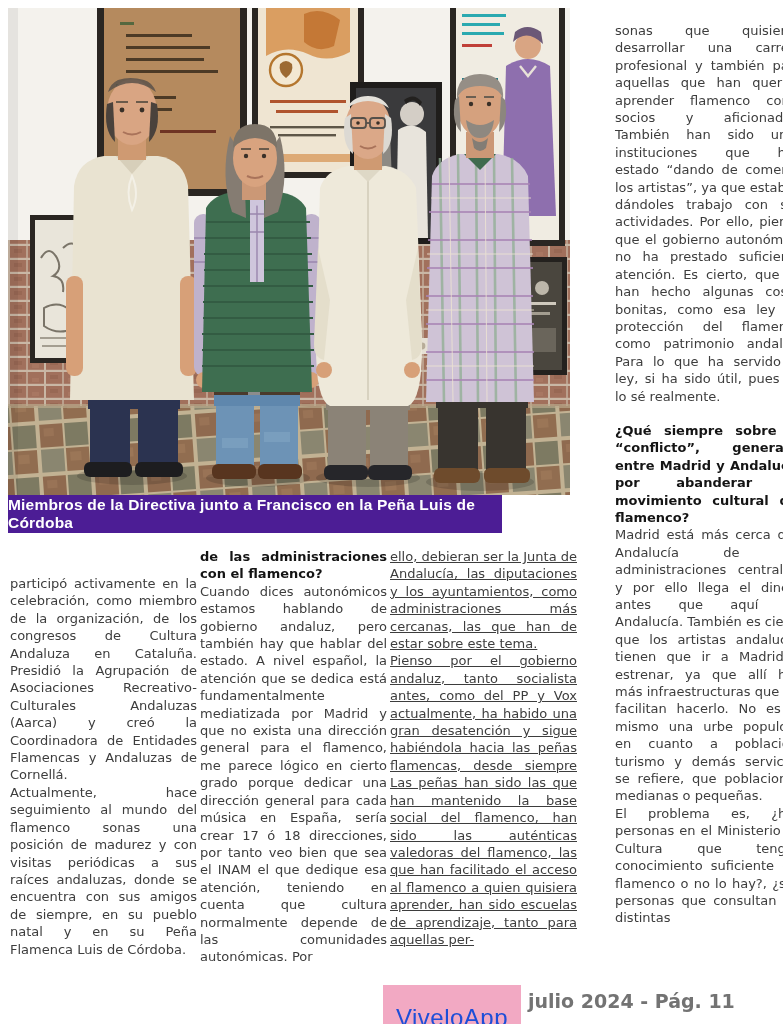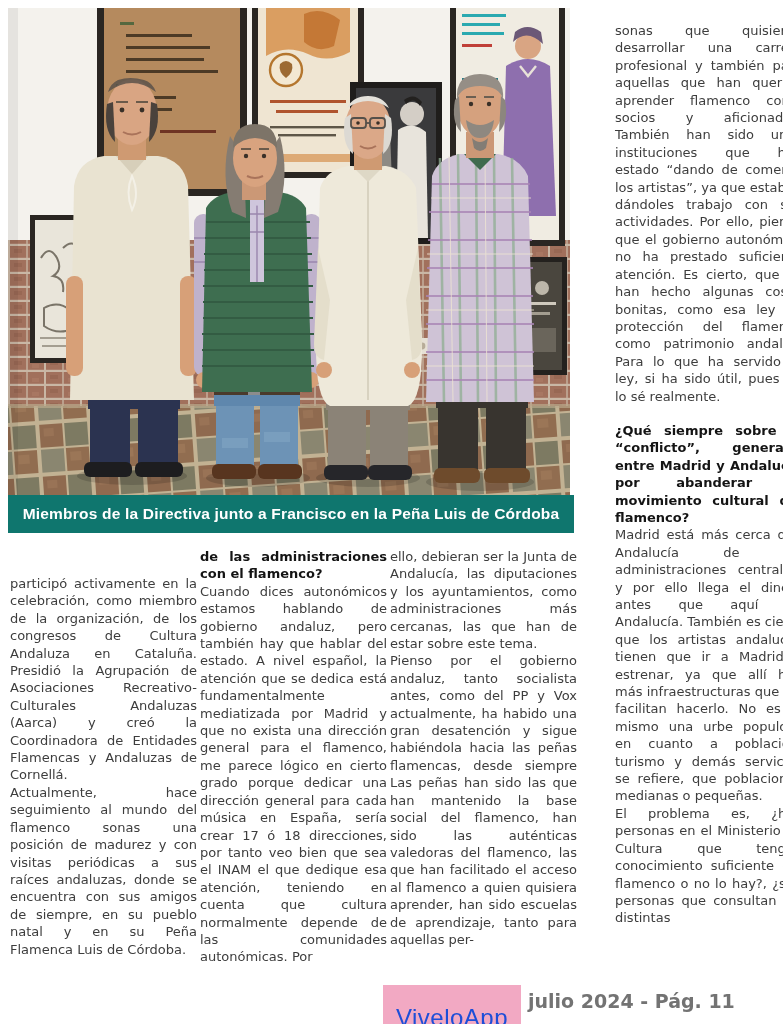--- a/index.html
+++ b/index.html
@@ -1,30 +1,30 @@
 <!DOCTYPE html>
 <html><head>
 <meta charset="utf-8">
 <style>
   html,body{margin:0;padding:0;background:#ffffff;}
   .page{position:relative;width:783px;height:1024px;background:#ffffff;overflow:hidden;
         font-family:"DejaVu Sans",sans-serif;}
   .photo{position:absolute;left:8px;top:8px;width:562px;height:487px;overflow:hidden;}
-  .caption-bar{position:absolute;left:8px;top:495px;width:566px;height:38px;background:#0f766e;
+  .caption-bar{position:absolute;left:8px;top:495px;width:494px;height:38px;background:#4c1d95;
         display:flex;align-items:center;justify-content:center;}
   .caption-bar span{color:#ffffff;font-family:"Liberation Sans",sans-serif;font-weight:bold;
         font-size:15.5px;letter-spacing:.2px;}
   .col{position:absolute;width:187px;font-size:13px;line-height:17.4px;text-align:justify;
         color:#3d3d3d;}
   .col p{margin:0;}
   .col p.bold{font-weight:bold;color:#141414;}
   .col p.gap{margin-top:17px;}
   #col1{left:10px;top:548px;margin-top:27px;}
   #col2{left:200px;top:548px;}
-  #col3{left:390px;top:548px;}
+  #col3{left:390px;top:548px;text-decoration:underline;}
   #col4{left:615px;top:22px;height:980px;}
   .logo-box{position:absolute;left:383px;top:985px;width:138px;height:39px;background:#f2a9c3;
         display:flex;align-items:flex-start;justify-content:center;}
   .logo-box span{color:#1d4ed8;font-family:"Liberation Sans",sans-serif;font-weight:400;
         font-size:24px;line-height:34px;letter-spacing:.5px;margin-top:16px;}
   .page-info{position:absolute;left:528px;top:990px;width:235px;color:#737373;font-weight:bold;
         font-size:19px;font-family:"DejaVu Sans",sans-serif;}
 </style>
 </head>
 <body>

